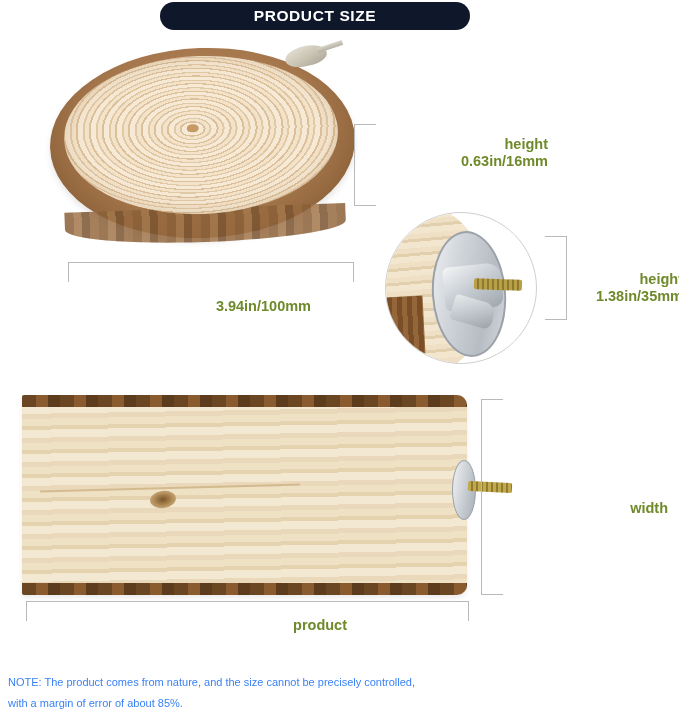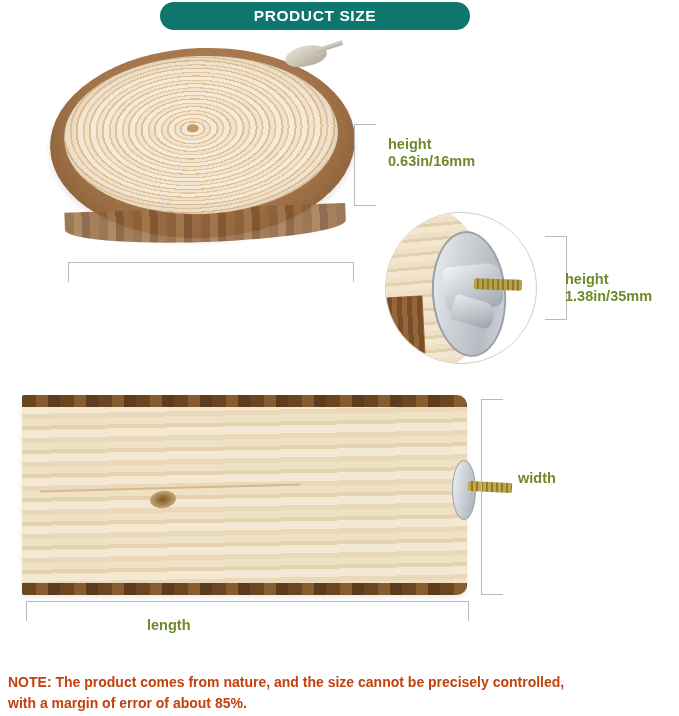--- a/index.html
+++ b/index.html
@@ -16,41 +16,41 @@
     -webkit-font-smoothing: antialiased;
   }
 
   
   .banner {
     position: absolute;
     left: 160px;
     top: 2px;
     width: 310px;
     height: 28px;
-    background: #0f766e;
+    background: #0f172a;
     border-radius: 16px;
     display: flex;
     align-items: center;
     justify-content: center;
   }
   .banner-label {
     color: #ffffff;
     font-size: 15.5px;
     font-weight: bold;
     letter-spacing: 0.6px;
   }
 
   
   .dim {
     position: absolute;
     color: #6f8a2b;
     font-weight: bold;
     font-size: 14.5px;
     line-height: 17px;
-    text-align: left;
+    text-align: right;
     white-space: nowrap;
   }
   .dim .l1 { display: block; }
   .dim .l2 { display: block; }
 
   
   .bracket {
     position: absolute;
     box-sizing: border-box;
     border: 0 solid #b9b9b9;
@@ -286,23 +286,23 @@
     border-radius: 2px;
     transform: rotate(3deg);
   }
 
   
   .note {
     position: absolute;
     left: 8px;
     top: 672px;
     width: 660px;
-    color: #c2410c;
-    font-size: 14px;
-    font-weight: bold;
+    color: #3b82f6;
+    font-size: 11px;
+    font-weight: normal;
     line-height: 21px;
   }
 </style>
 </head>
 <body>
 
 <div class="banner">
   <span class="banner-label">PRODUCT SIZE</span>
 </div>
 
@@ -318,20 +318,21 @@
 </div>
 
 <div class="bracket bracket-v" style="left:354px; top:124px; width:22px; height:82px;"></div>
 <div class="dim" style="left:388px; top:136px; width:160px;">
   <span class="l1">height</span>
   <span class="l2">0.63in/16mm</span>
 </div>
 
 <div class="bracket bracket-h" style="left:68px; top:262px; width:286px; height:20px;"></div>
 <div class="dim" style="left:111px; top:298px; width:200px;">
+  <span class="l2">3.94in/100mm</span>
 </div>
 
 <div class="inset">
   <div class="inset-wood"></div>
   <div class="inset-bark"></div>
   <div class="inset-disc"></div>
   <div class="inset-wing"></div>
   <div class="inset-wing2"></div>
   <div class="inset-thread"></div>
 </div>
@@ -345,25 +346,25 @@
 <div class="plank">
   <div class="plank-bark-top"></div>
   <div class="plank-bark-bottom"></div>
   <div class="plank-grain"></div>
   <div class="plank-knot"></div>
 </div>
 <div class="plank-screw-head"></div>
 <div class="plank-screw-thread"></div>
 
 <div class="bracket bracket-v" style="left:481px; top:399px; width:22px; height:196px;"></div>
-<div class="dim" style="left:518px; top:470px; width:150px;">
+<div class="dim" style="left:518px; top:500px; width:150px;">
   <span class="l1">width</span>
 </div>
 
 <div class="bracket bracket-h" style="left:26px; top:601px; width:443px; height:20px;"></div>
 <div class="dim" style="left:147px; top:617px; width:200px;">
-  <span class="l1">length</span>
+  <span class="l1">product</span>
 </div>
 
 <div class="note">
   <div>NOTE: The product comes from nature, and the size cannot be precisely controlled,</div>
   <div>with a margin of error of about 85%.</div>
 </div>
 
 </body></html>

